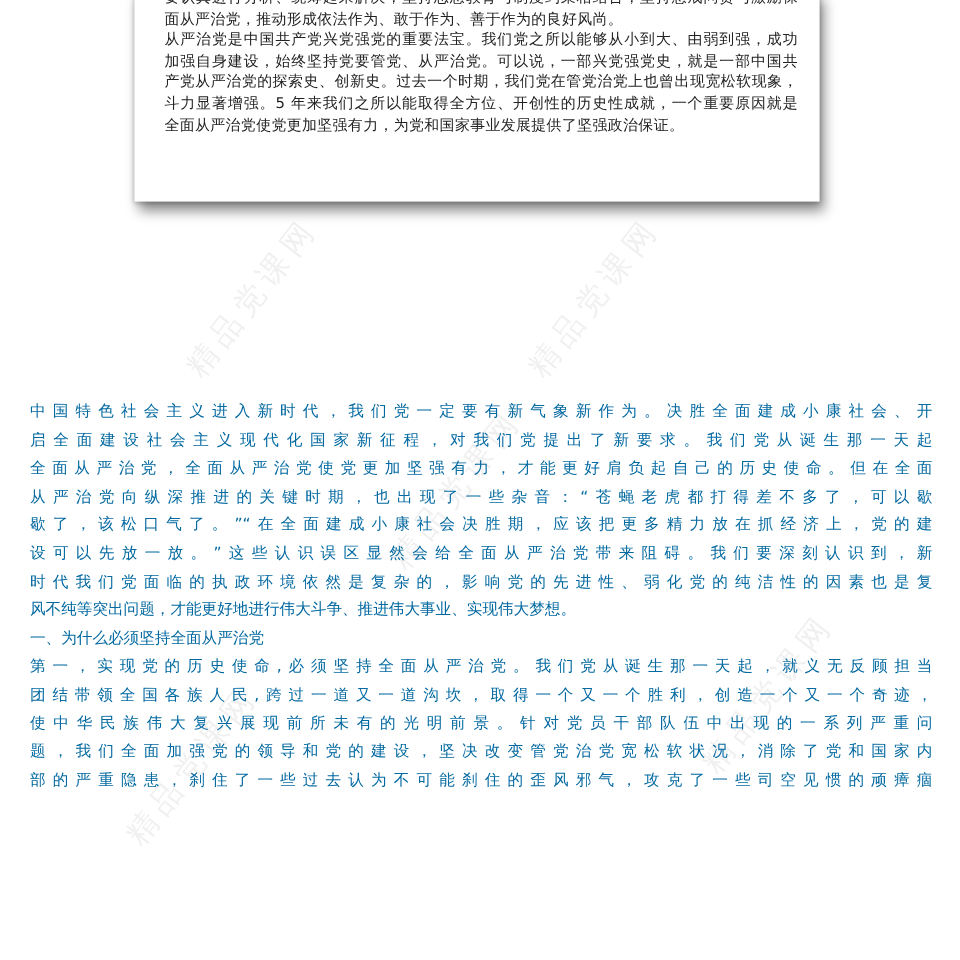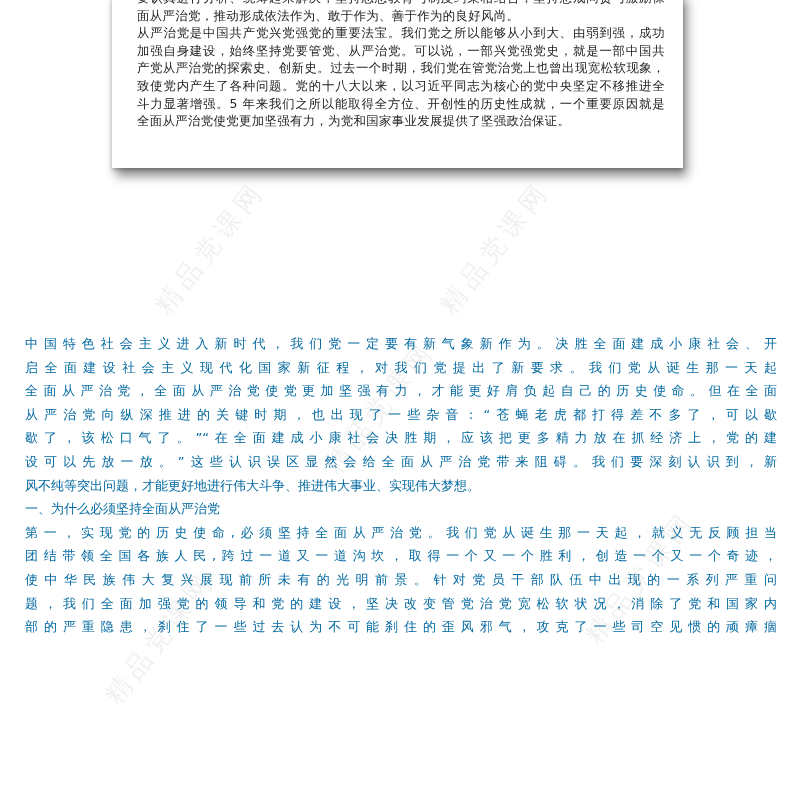--- a/index.html
+++ b/index.html
@@ -37,39 +37,39 @@
 </head>
 <body>
 
 <div class="card">
   <div class="card-text">
     <span class="ln" style="margin-top:-3px">要认真进行分析、统筹起来解决，坚持思想教育与制度约束相结合，坚持惩戒问责与激励保</span>
     <span class="ln short">面从严治党，推动形成依法作为、敢于作为、善于作为的良好风尚。</span>
     <span class="ln">从严治党是中国共产党兴党强党的重要法宝。我们党之所以能够从小到大、由弱到强，成功</span>
     <span class="ln">加强自身建设，始终坚持党要管党、从严治党。可以说，一部兴党强党史，就是一部中国共</span>
     <span class="ln">产党从严治党的探索史、创新史。过去一个时期，我们党在管党治党上也曾出现宽松软现象，</span>
-    <span class="ln">致使党内产生了各种问题。党的十八大以来，以习近平同志为核心的党中央坚定不移推进全</span>
     <span class="ln">斗力显著增强。5 年来我们之所以能取得全方位、开创性的历史性成就，一个重要原因就是</span>
     <span class="ln short">全面从严治党使党更加坚强有力，为党和国家事业发展提供了坚强政治保证。</span>
   </div>
 </div>
 
 <div class="watermark" style="left:130px; top:230px;">精品党课网</div>
 <div class="watermark" style="left:415px; top:230px;">精品党课网</div>
 <div class="watermark" style="left:300px; top:390px;">精品党课网</div>
 <div class="watermark" style="left:80px; top:620px;">精品党课网</div>
 <div class="watermark" style="left:560px; top:560px;">精品党课网</div>
 
 <div class="main-text">
   <span class="ln">中国特色社会主义进入新时代，我们党一定要有新气象新作为。决胜全面建成小康社会、开</span>
   <span class="ln">启全面建设社会主义现代化国家新征程，对我们党提出了新要求。我们党从诞生那一天起</span>
   <span class="ln">全面从严治党，全面从严治党使党更加坚强有力，才能更好肩负起自己的历史使命。但在全面</span>
   <span class="ln">从严治党向纵深推进的关键时期，也出现了一些杂音：“苍蝇老虎都打得差不多了，可以歇</span>
   <span class="ln">歇了，该松口气了。”“在全面建成小康社会决胜期，应该把更多精力放在抓经济上，党的建</span>
   <span class="ln">设可以先放一放。”这些认识误区显然会给全面从严治党带来阻碍。我们要深刻认识到，新</span>
+  <span class="ln">时代我们党面临的执政环境依然是复杂的，影响党的先进性、弱化党的纯洁性的因素也是复</span>
   <span class="ln short">风不纯等突出问题，才能更好地进行伟大斗争、推进伟大事业、实现伟大梦想。</span>
   <span class="ln short">一、为什么必须坚持全面从严治党</span>
   <span class="ln">第一，实现党的历史使命,必须坚持全面从严治党。我们党从诞生那一天起，就义无反顾担当</span>
   <span class="ln">团结带领全国各族人民,跨过一道又一道沟坎，取得一个又一个胜利，创造一个又一个奇迹，</span>
   <span class="ln">使中华民族伟大复兴展现前所未有的光明前景。针对党员干部队伍中出现的一系列严重问</span>
   <span class="ln">题，我们全面加强党的领导和党的建设，坚决改变管党治党宽松软状况，消除了党和国家内</span>
   <span class="ln">部的严重隐患，刹住了一些过去认为不可能刹住的歪风邪气，攻克了一些司空见惯的顽瘴痼</span>
 </div>
 
 </body></html>

